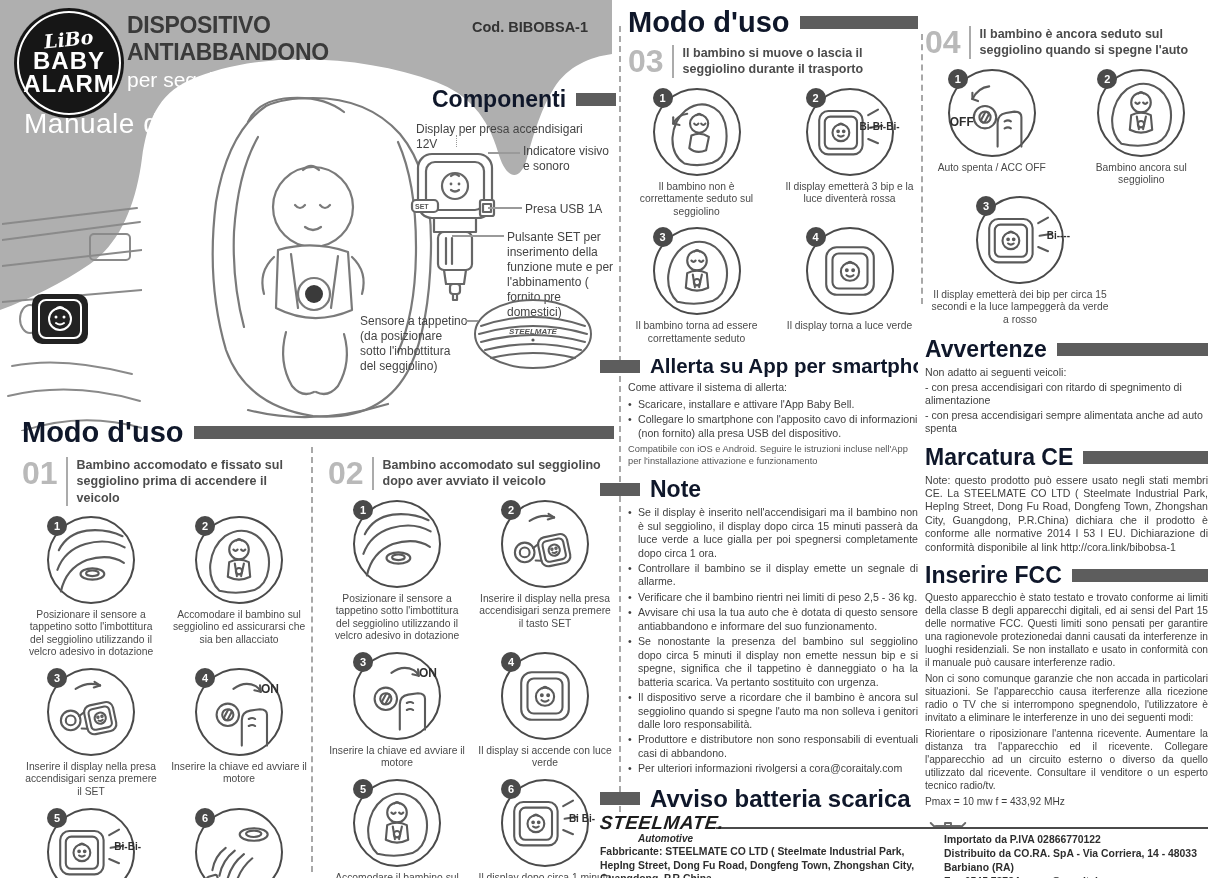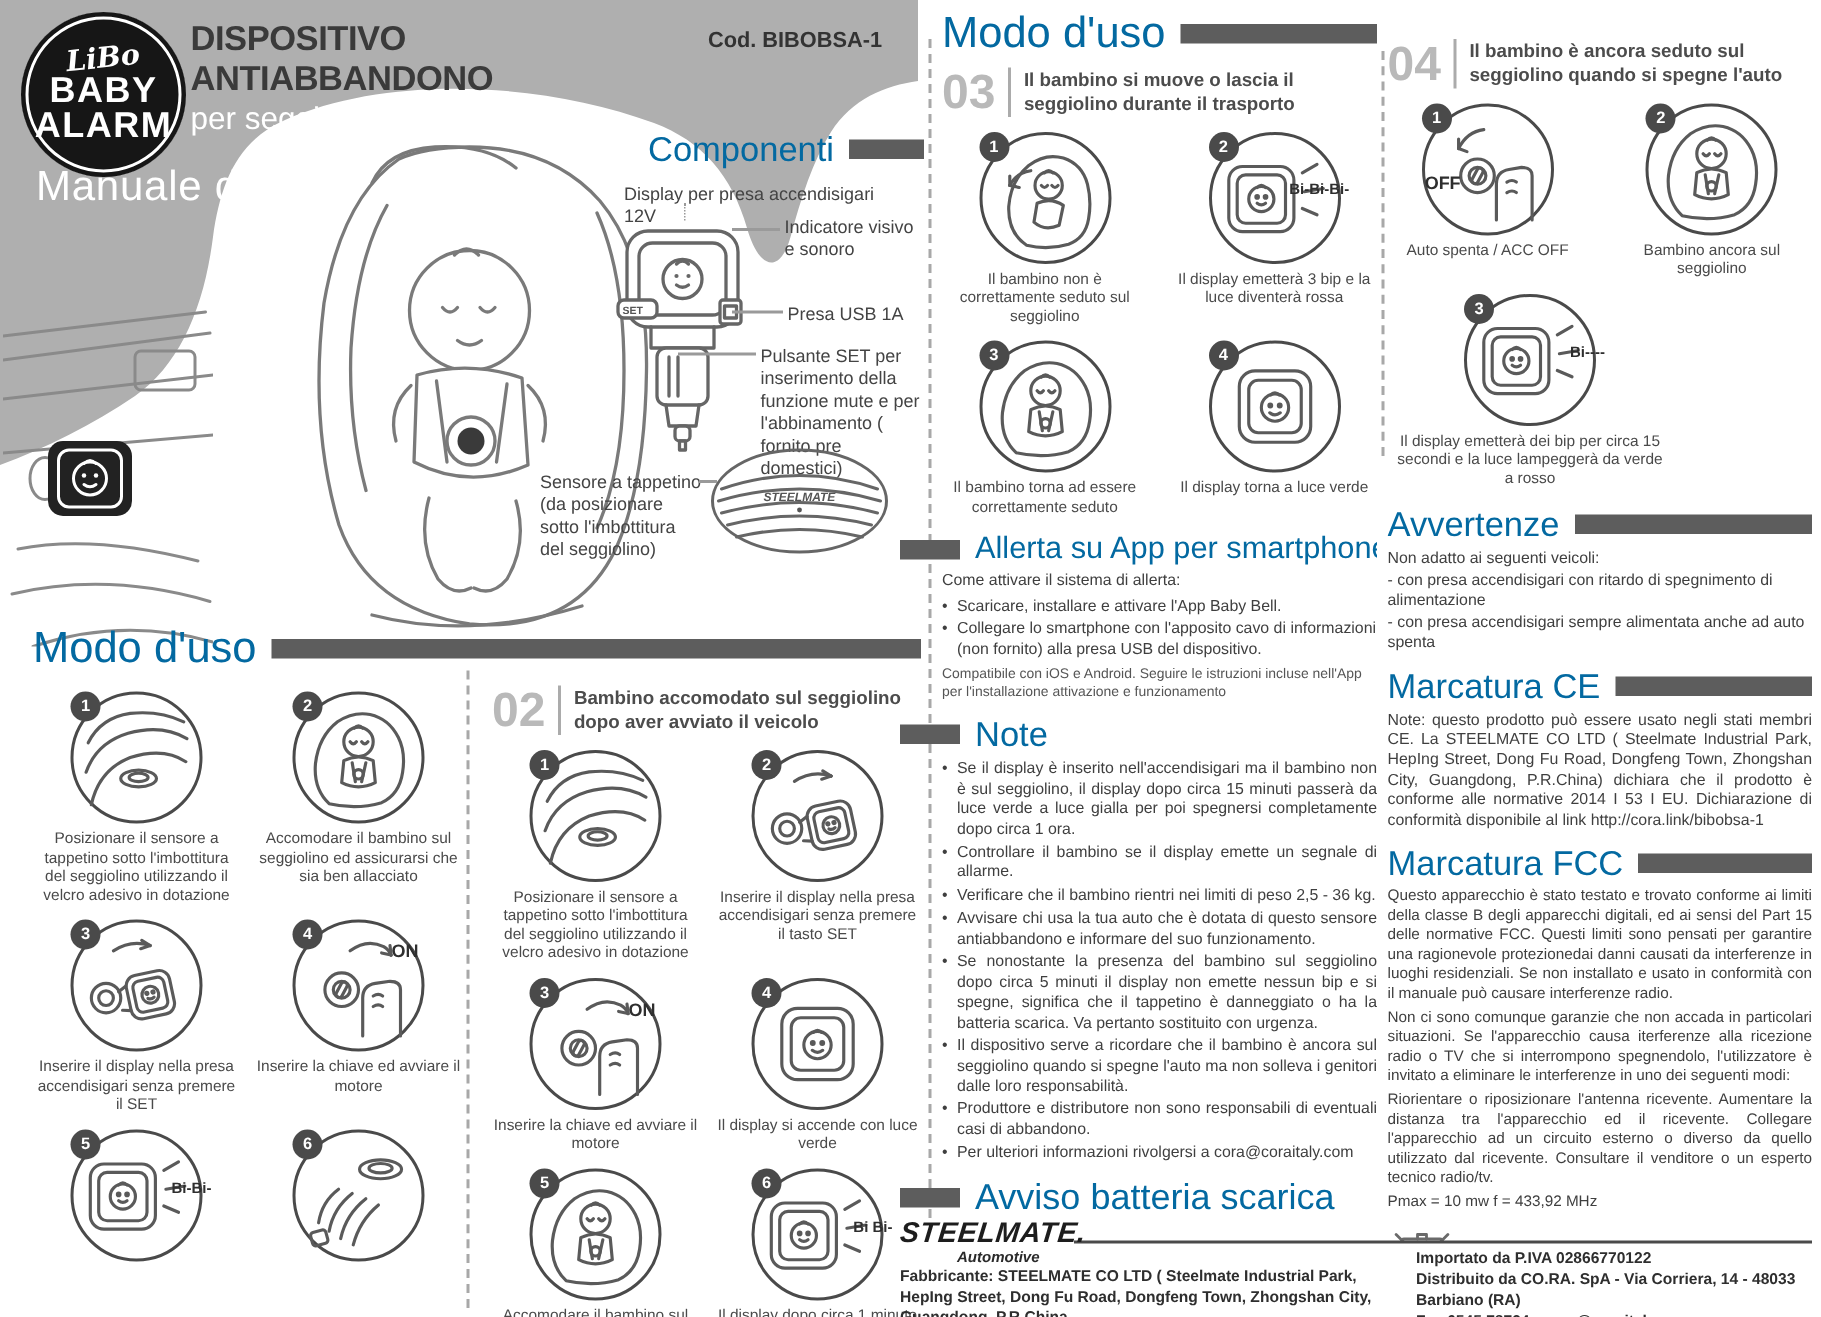--- a/index.html
+++ b/index.html
@@ -24,21 +24,21 @@
 
   
   #componenti{left:360px;top:74px;width:256px;height:322px;z-index:3;}
   #componenti .hd{margin-left:72px;}
   .lab{position:absolute;font-size:12px;color:#444;line-height:1.25;}
   .lead{position:absolute;background:#9a9a9a;height:1.5px;}
   .vdot{position:absolute;width:0;border-left:1.5px dotted #999;}
 
   
   .hd{display:flex;align-items:center;gap:10px;margin-top:12px;}
-  .hd .t{font-weight:normal;color:#0369a1;white-space:nowrap;}
+  .hd .t{font-weight:bold;color:#0f172a;white-space:nowrap;}
   .h-big{font-size:29px;}
   .h-mid{font-size:23px;}
   .h-avviso{font-size:24px;}
   .h-allerta{font-size:20.5px;}
   .bar{background:#5d5d5d;height:13px;}
   .bar.grow{flex:1;}
   .bar.left{width:40px;flex:none;}
 
   
   .sub-hd{display:flex;margin-top:6px;}
@@ -343,20 +343,24 @@
   <div class="vdash" style="left:921px;top:34px;height:270px;"></div>
 
   <div id="modoLeft" class="abs">
     <div class="hd">
       <span class="t h-big">Modo d'uso</span>
       <span class="bar grow"></span>
     </div>
     <div class="cols">
 
       <div class="subcol">
+        <div class="sub-hd">
+          <span class="sub-num">01</span>
+          <span class="sub-title">Bambino accomodato e fissato sul seggiolino prima di accendere il veicolo</span>
+        </div>
         <div class="grid2">
           <div class="step">
             <div class="circle c84">
               <span class="badge">1</span>
               <svg class="art" viewBox="0 0 100 100">
                   <use href="#sym-mat-sensor"></use>
                 </svg>
             </div>
             <div class="cap">Posizionare il sensore a tappetino sotto l'imbottitura del seggiolino utilizzando il velcro adesivo in dotazione</div>
           </div>
@@ -606,21 +610,21 @@
     <div class="txt" style="margin-top:1px">- con presa accendisigari con ritardo di spegnimento di alimentazione</div>
     <div class="txt" style="margin-top:1px">- con presa accendisigari sempre alimentata anche ad auto spenta</div>
 
     <div class="hd" style="margin-top:8px">
       <span class="t h-mid">Marcatura CE</span>
       <span class="bar grow"></span>
     </div>
     <div class="txt just">Note: questo prodotto può essere usato negli stati membri CE. La STEELMATE CO LTD ( Steelmate Industrial Park, HepIng Street, Dong Fu Road, Dongfeng Town, Zhongshan City, Guangdong, P.R.China) dichiara che il prodotto è conforme alle normative 2014 I 53 I EU. Dichiarazione di conformità disponibile al link http://cora.link/bibobsa-1</div>
 
     <div class="hd" style="margin-top:8px">
-      <span class="t h-mid">Marcatura FCC</span>
+      <span class="t h-mid">Inserire FCC</span>
       <span class="bar grow"></span>
     </div>
     <div class="txt just" style="font-size:10.2px">Questo apparecchio è stato testato e trovato conforme ai limiti della classe B degli apparecchi digitali, ed ai sensi del Part 15 delle normative FCC. Questi limiti sono pensati per garantire una ragionevole protezionedai danni causati da interferenze in luoghi residenziali. Se non installato e usato in conformità con il manuale può causare interferenze radio.</div>
     <div class="txt just" style="font-size:10.2px">Non ci sono comunque garanzie che non accada in particolari situazioni. Se l'apparecchio causa iterferenze alla ricezione radio o TV che si interrompono spegnendolo, l'utilizzatore è invitato a eliminare le interferenze in uno dei seguenti modi:</div>
     <div class="txt just" style="font-size:10.2px">Riorientare o riposizionare l'antenna ricevente. Aumentare la distanza tra l'apparecchio ed il ricevente. Collegare l'apparecchio ad un circuito esterno o diverso da quello utilizzato dal ricevente. Consultare il venditore o un esperto tecnico radio/tv.</div>
     <div class="txt" style="font-size:10.2px">Pmax = 10 mw    f = 433,92 MHz</div>
 
     <div class="weee-row">
       <svg width="46" height="54" viewBox="0 0 60 72">
         <g stroke="#6a6a6a" stroke-width="2.5" fill="none" stroke-linecap="round" stroke-linejoin="round">

